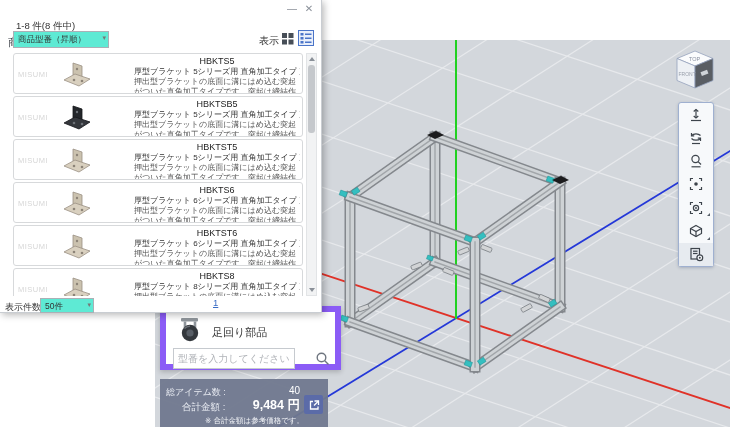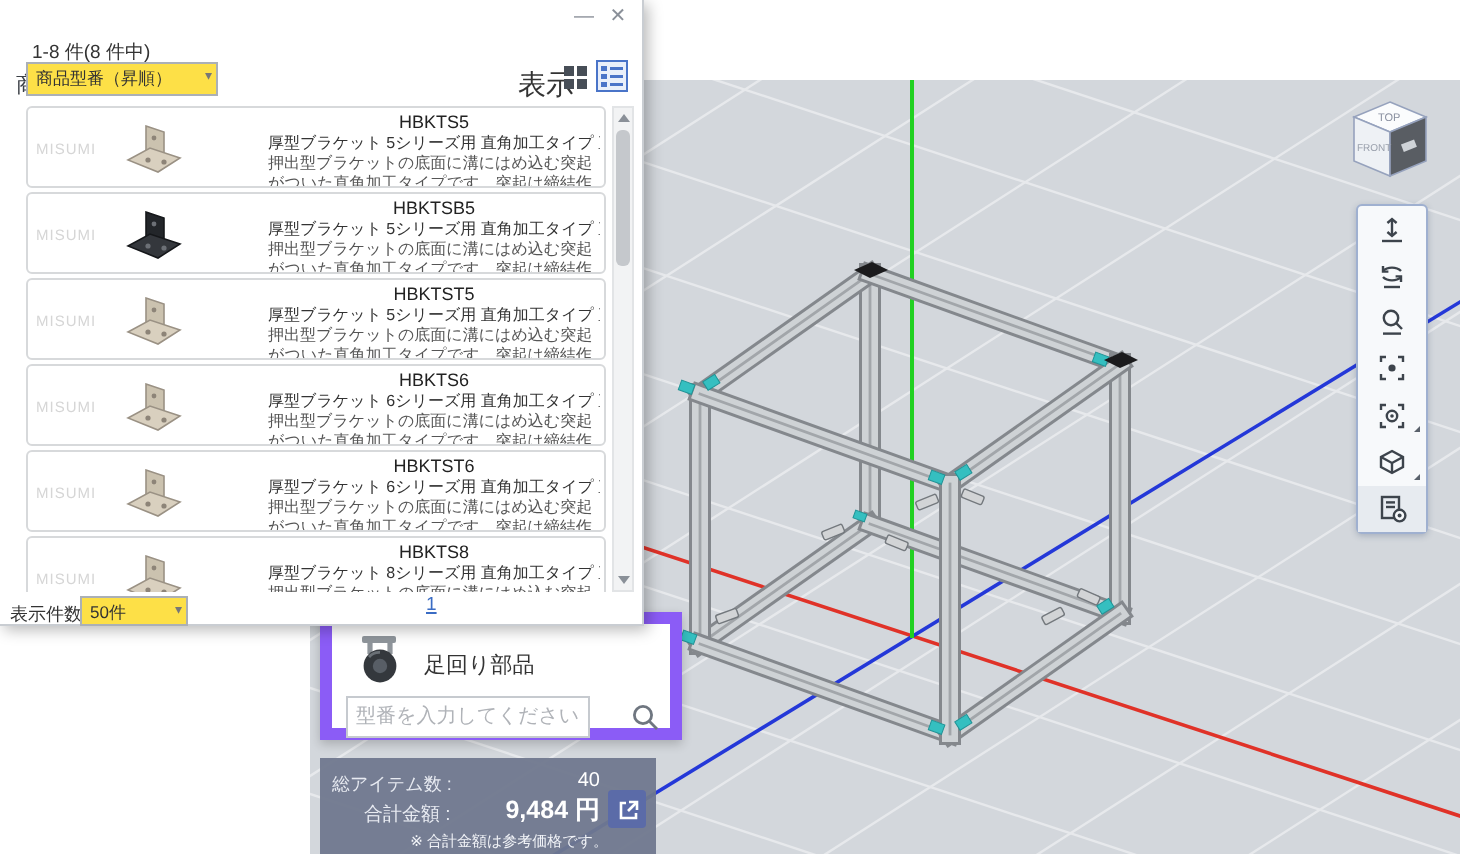--- a/index.html
+++ b/index.html
@@ -36,26 +36,26 @@
     position:absolute; left:0; top:0; width:322px; height:313px;
     background:#ffffff; border:1px solid #c9cdd2; border-left:none; border-top:none;
     box-shadow:2px 2px 7px rgba(0,0,0,.28); z-index:5;
   }
   #dlg-title { position:absolute; left:8px; top:4px; font-size:11px; color:#3a3f45;margin-top:31px; }
   .winbtn { position:absolute; top:3px; font-size:10px; color:#8a9099; cursor:pointer; width:14px; text-align:center; }
   #btn-min { right:22px; }
   #btn-close { right:5px; }
   #dlg-count { position:absolute; left:16px; top:20px; font-size:9.5px; color:#333; }
   .fakesel {
-    position:absolute; background:#fde047; border:1px solid #abb0b6; font-size:8.5px; color:#333;
+    position:absolute; background:#5eead4; border:1px solid #abb0b6; font-size:8.5px; color:#333;
     padding:2px 12px 2px 4px; cursor:pointer; white-space:nowrap; overflow:hidden;
   }
   .fakesel .arr { position:absolute; right:2px; top:2px; font-size:7px; color:#777; }
   #sort-sel { left:13px; top:31px; width:96px; height:17px; }
-  #disp-label { position:absolute; left:259px; top:34px; font-size:14px; color:#333; }
+  #disp-label { position:absolute; left:259px; top:34px; font-size:10px; color:#333; }
   #view-grid { position:absolute; left:281px; top:32px; width:13px; height:13px; cursor:pointer; }
   #view-list {
     position:absolute; left:298px; top:30px; width:16px; height:16px; cursor:pointer;
   }
   
   #plist { position:absolute; left:13px; top:53px; width:290px; height:243px; overflow:hidden; }
   .row {
     position:relative; width:290px; height:41px; margin-bottom:2px;
     background:#fff; border:1px solid #d7d9db; border-radius:3px; cursor:pointer;
     overflow:hidden;

